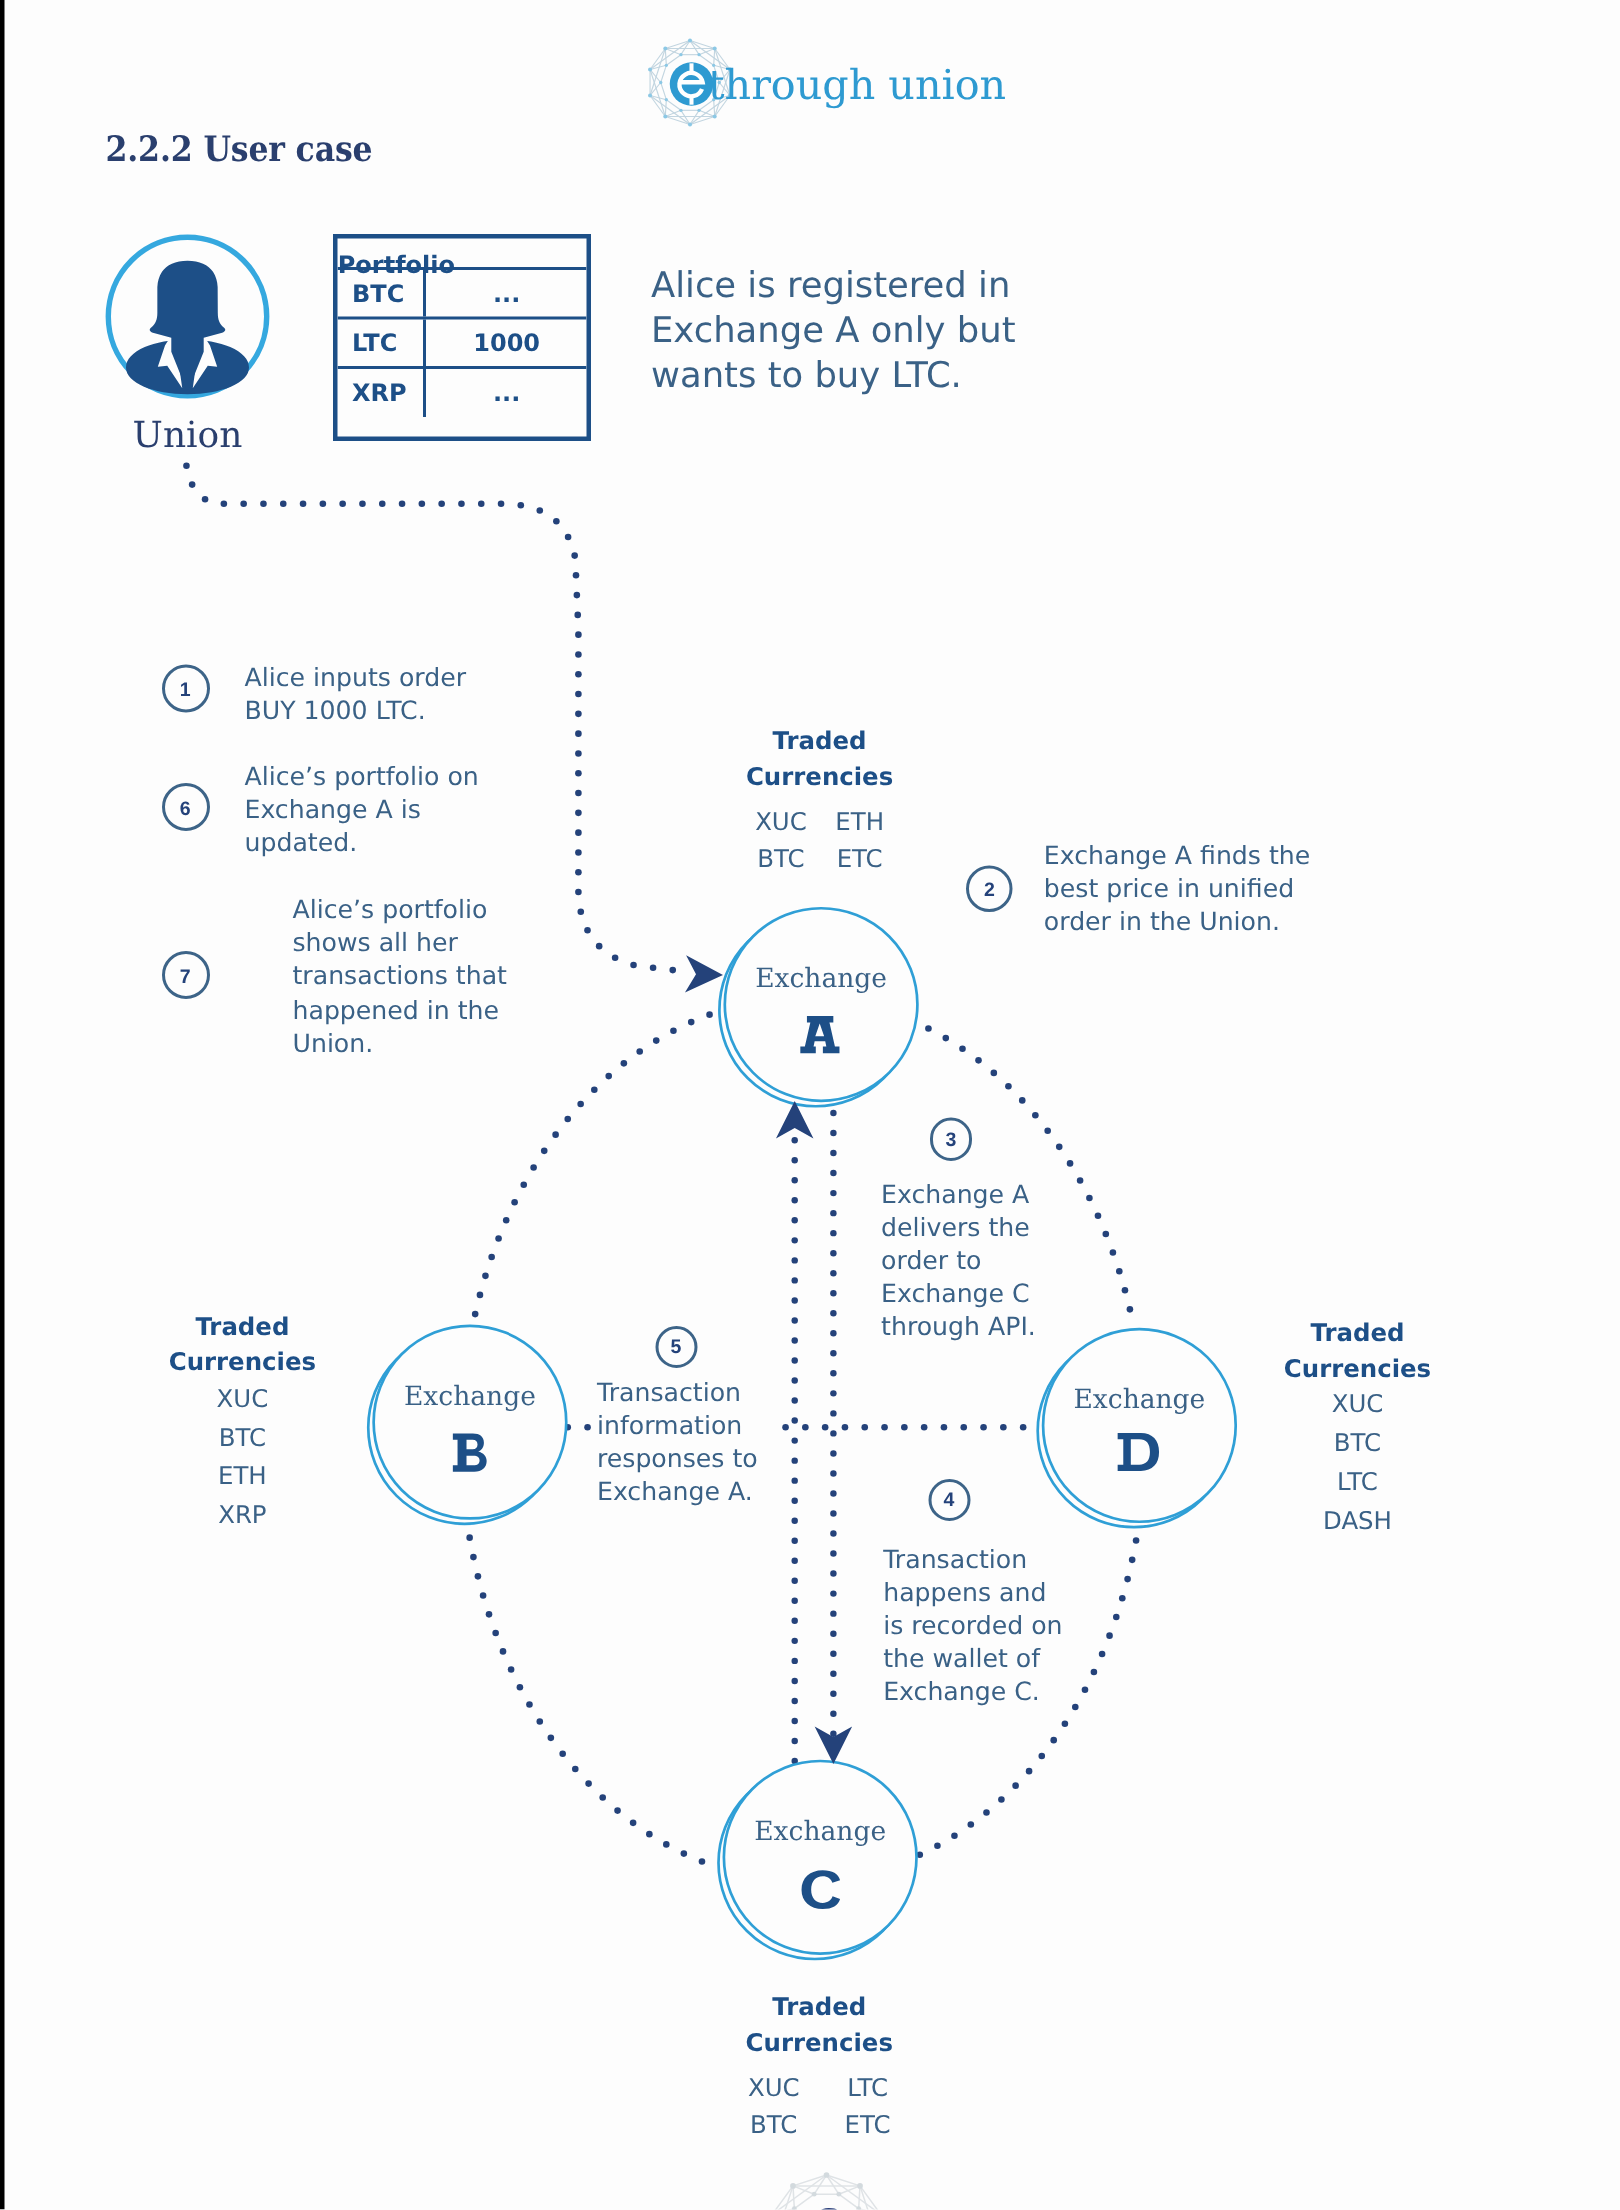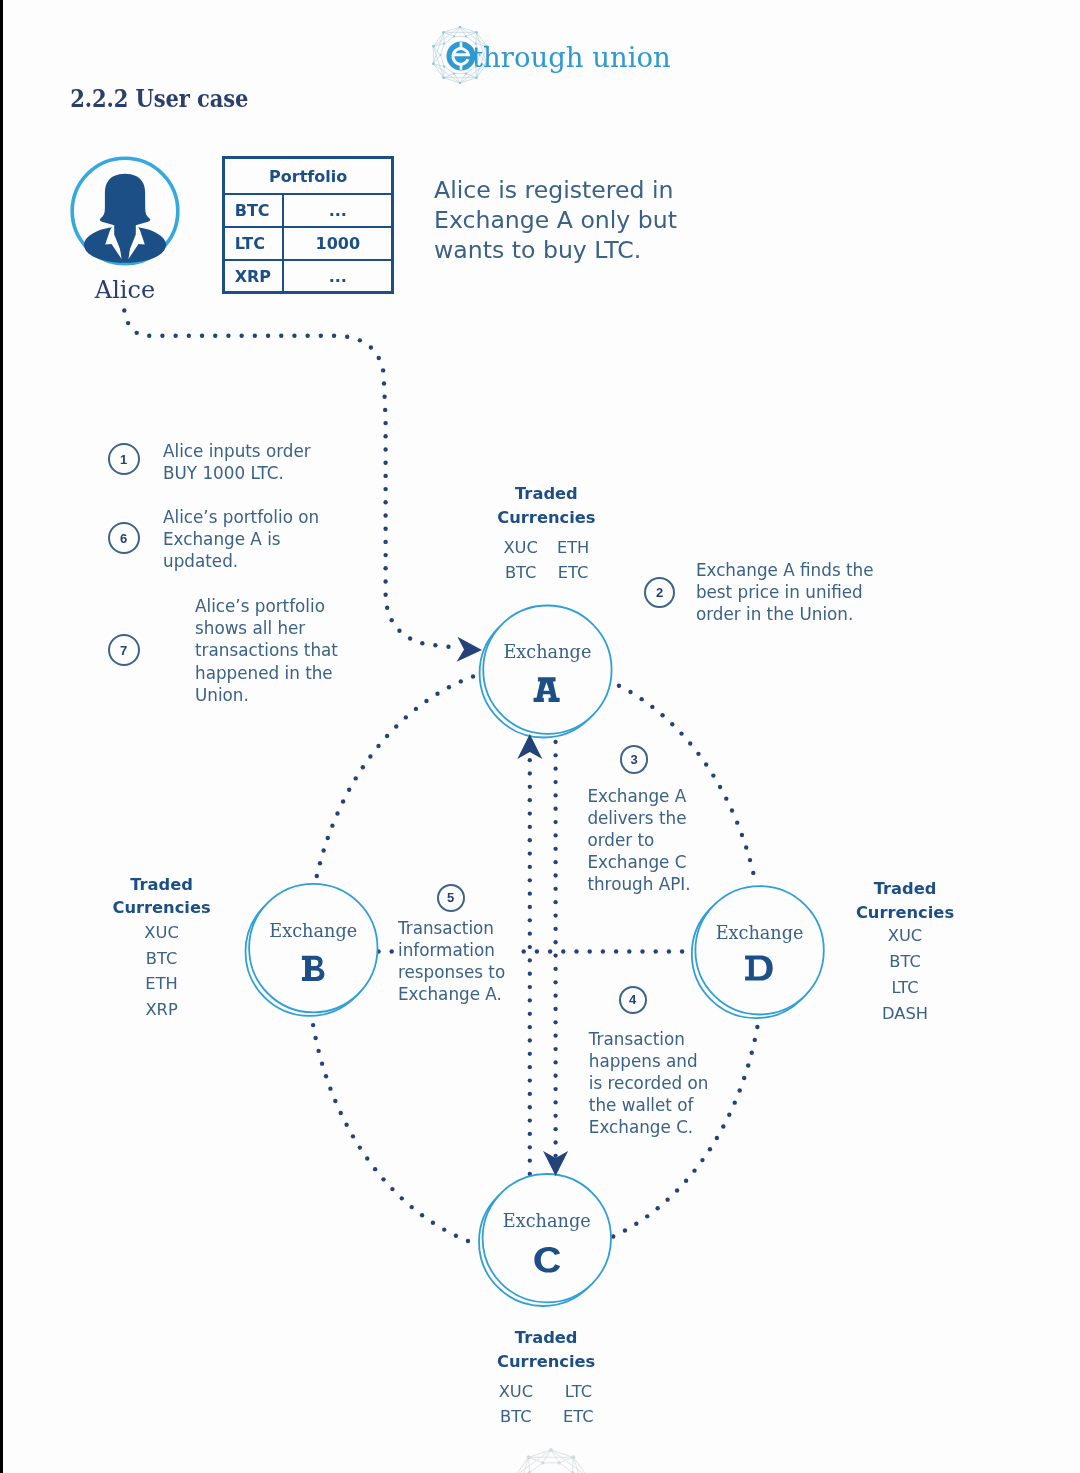--- a/index.html
+++ b/index.html
@@ -18,21 +18,21 @@
   #heading{left:70.3px;top:85px;font-family:"DejaVu Serif","Liberation Serif",serif;font-stretch:condensed;
            font-weight:700;font-size:23.4px;color:#2a3f6e;letter-spacing:-0.1px;}
 
   
   #alice-avatar{left:70px;top:156px;width:110px;height:110px;}
   #alice-name{left:70px;top:275.5px;width:110px;text-align:center;
               font-family:"DejaVu Serif","Liberation Serif",serif;font-size:24px;color:#2a3f6e;}
 
   
   #portfolio{left:222.2px;top:155.7px;width:172px;height:138px;border:3px solid #1d4f87;box-sizing:border-box;overflow:hidden;}
-  #portfolio .hdr{height:36px;line-height:35px;text-align:center;font-weight:700;font-size:16px;color:#1d4f87;
+  #portfolio .hdr{height:21px;line-height:35px;text-align:left;font-weight:700;font-size:16px;color:#1d4f87;
                   border-bottom:2.2px solid #1d4f87;box-sizing:border-box;}
   #portfolio .row{height:33.3px;display:flex;border-bottom:2.2px solid #1d4f87;box-sizing:border-box;}
   #portfolio .row:last-child{border-bottom:none;height:31.4px;}
   #portfolio .c1{width:59.2px;border-right:2.2px solid #1d4f87;box-sizing:border-box;line-height:31px;
                  padding-left:9.5px;font-weight:700;font-size:16px;color:#1d4f87;}
   #portfolio .c2{flex:1;line-height:31px;text-align:center;font-weight:700;font-size:16px;color:#1d4f87;}
 
   
   #intro{left:434px;top:174.5px;width:252px;font-size:23.6px;line-height:30.3px;color:#3a6186;}
 
@@ -149,21 +149,21 @@
     <g id="alice-figure" fill="#1d4f87">
         <path d="M55 70.5 C 44 70.5 33.5 72.2 26.5 75.4 C 18.5 79 14 83.6 14 89 C 14 99.4 32.4 106.8 55 106.8 C 77.6 106.8 96 99.4 96 89 C 96 83.6 91.5 79 83.5 75.4 C 76.5 72.2 66 70.5 55 70.5 Z"></path>
         <g fill="#fdfdfd">
           <path d="M44.9 66.5 L 40 74.3 L 35.2 88.5 L 41.5 87.9 L 51.5 102.9 L 46.4 66.5 Z"></path>
           <path d="M65.1 66.5 L 70 74.3 L 74.8 88.5 L 68.5 87.9 L 58.5 102.9 L 63.6 66.5 Z"></path>
         </g>
         <path d="M55 17.8 C 47 17.8 41 20.6 38 25.2 C 36 28.2 35.1 31.5 34.9 35.4 L 34.9 52.5 C 34.9 57 33.7 60 31 62.1 C 29.2 63.5 29.4 64.7 31.9 65.8 L 44.2 69.2 L 44.2 78.5 L 54.3 103.6 L 55.7 103.6 L 65.8 78.5 L 65.8 69.2 L 78.1 65.8 C 80.6 64.7 80.8 63.5 79 62.1 C 76.3 60 75.2 57 75.2 52.5 L 75.1 35.4 C 74.9 31.5 74 28.2 72 25.2 C 69 20.6 63 17.8 55 17.8 Z"></path>
       </g>
   </svg>
 </div>
-<div class="abs" id="alice-name">Alice</div>
+<div class="abs" id="alice-name">Union</div>
 
 <div class="abs" id="portfolio">
   <div class="hdr">Portfolio</div>
   <div class="row">
     <div class="c1">BTC</div>
     <div class="c2">...</div>
   </div>
   <div class="row">
     <div class="c1">LTC</div>
     <div class="c2">1000</div>

